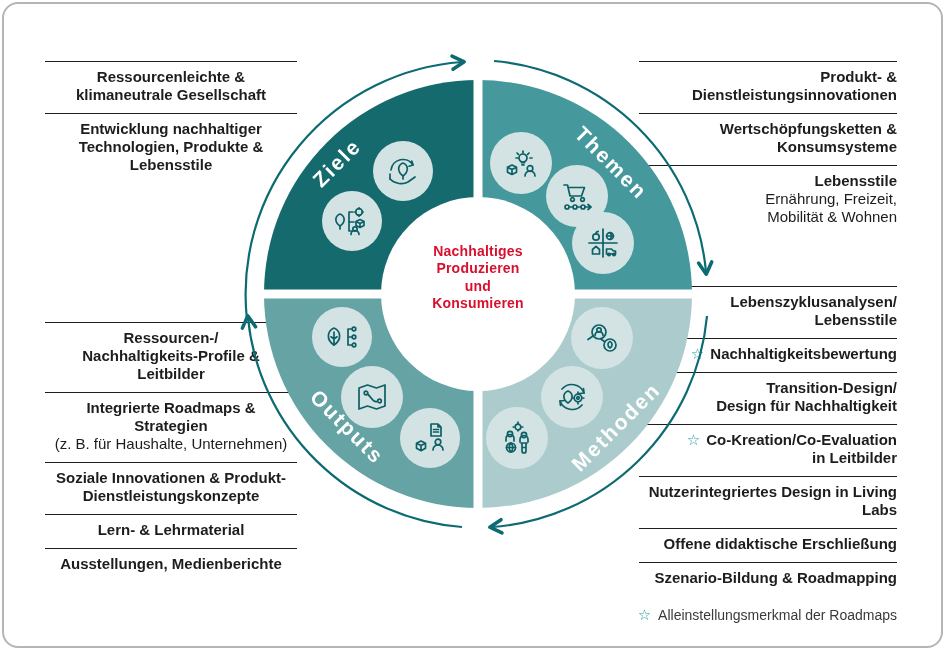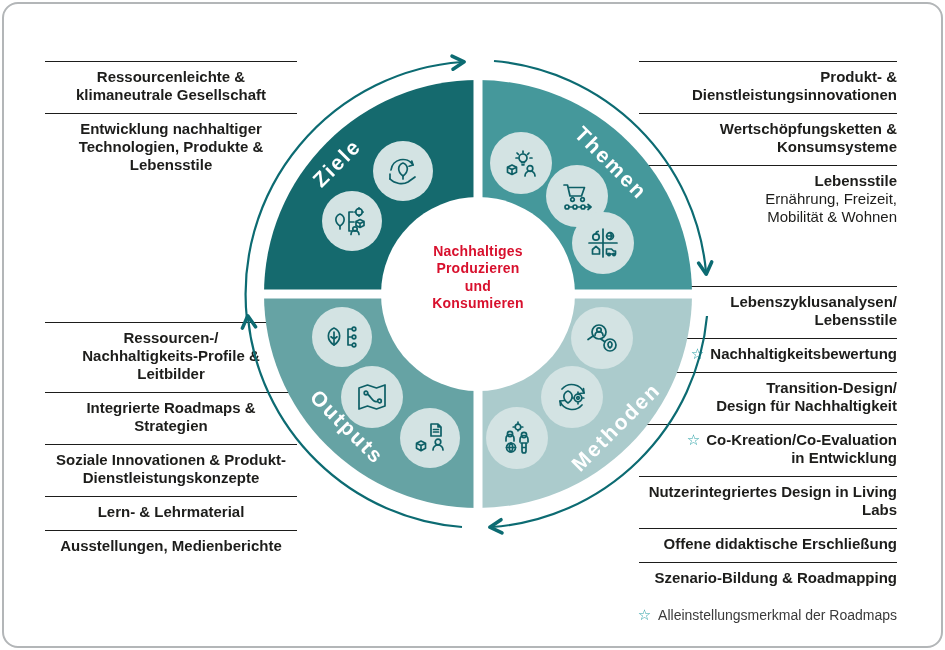--- a/index.html
+++ b/index.html
@@ -38,20 +38,21 @@
 Lebensstile</span></div>
 </div>
 
 <div class="list list-left" style="top:322px">
   <div class="item"><span class="t">Ressourcen-/
 Nachhaltigkeits-Profile &amp;
 Leitbilder</span></div>
   <div class="item">
     <span class="t">Integrierte Roadmaps &amp;
 Strategien</span>
+    <span class="sub">(z. B. für Haushalte, Unternehmen)</span>
   </div>
   <div class="item"><span class="t">Soziale Innovationen &amp; Produkt-
 Dienstleistungskonzepte</span></div>
   <div class="item"><span class="t">Lern- &amp; Lehrmaterial</span></div>
   <div class="item"><span class="t">Ausstellungen, Medienberichte</span></div>
 </div>
 
 <div class="list list-right" style="top:61px">
   <div class="item"><span class="t">Produkt- &amp;
 Dienstleistungsinnovationen</span></div>
@@ -69,21 +70,21 @@
 Lebensstile</span></div>
   <div class="item star-item">
     <span class="star">☆</span>
     <span class="t">Nachhaltigkeitsbewertung</span>
   </div>
   <div class="item"><span class="t">Transition-Design/
 Design für Nachhaltigkeit</span></div>
   <div class="item star-item">
     <span class="star">☆</span>
     <span class="t">Co-Kreation/Co-Evaluation
-in Entwicklung</span>
+in Leitbilder</span>
   </div>
   <div class="item"><span class="t">Nutzerintegriertes Design in Living Labs</span></div>
   <div class="item"><span class="t">Offene didaktische Erschließung</span></div>
   <div class="item"><span class="t">Szenario-Bildung &amp; Roadmapping</span></div>
 </div>
 
 <svg class="wheel" width="500" height="500" viewBox="0 0 500 500">
   <defs>
     <marker id="arrow" viewBox="0 0 12 12" refX="8.5" refY="6" markerWidth="8" markerHeight="8" orient="auto">
       <path d="M2,1.5 L10,6 L2,10.5" fill="none" stroke="#0c6b72" stroke-width="2.4" stroke-linecap="round" stroke-linejoin="round"></path>

